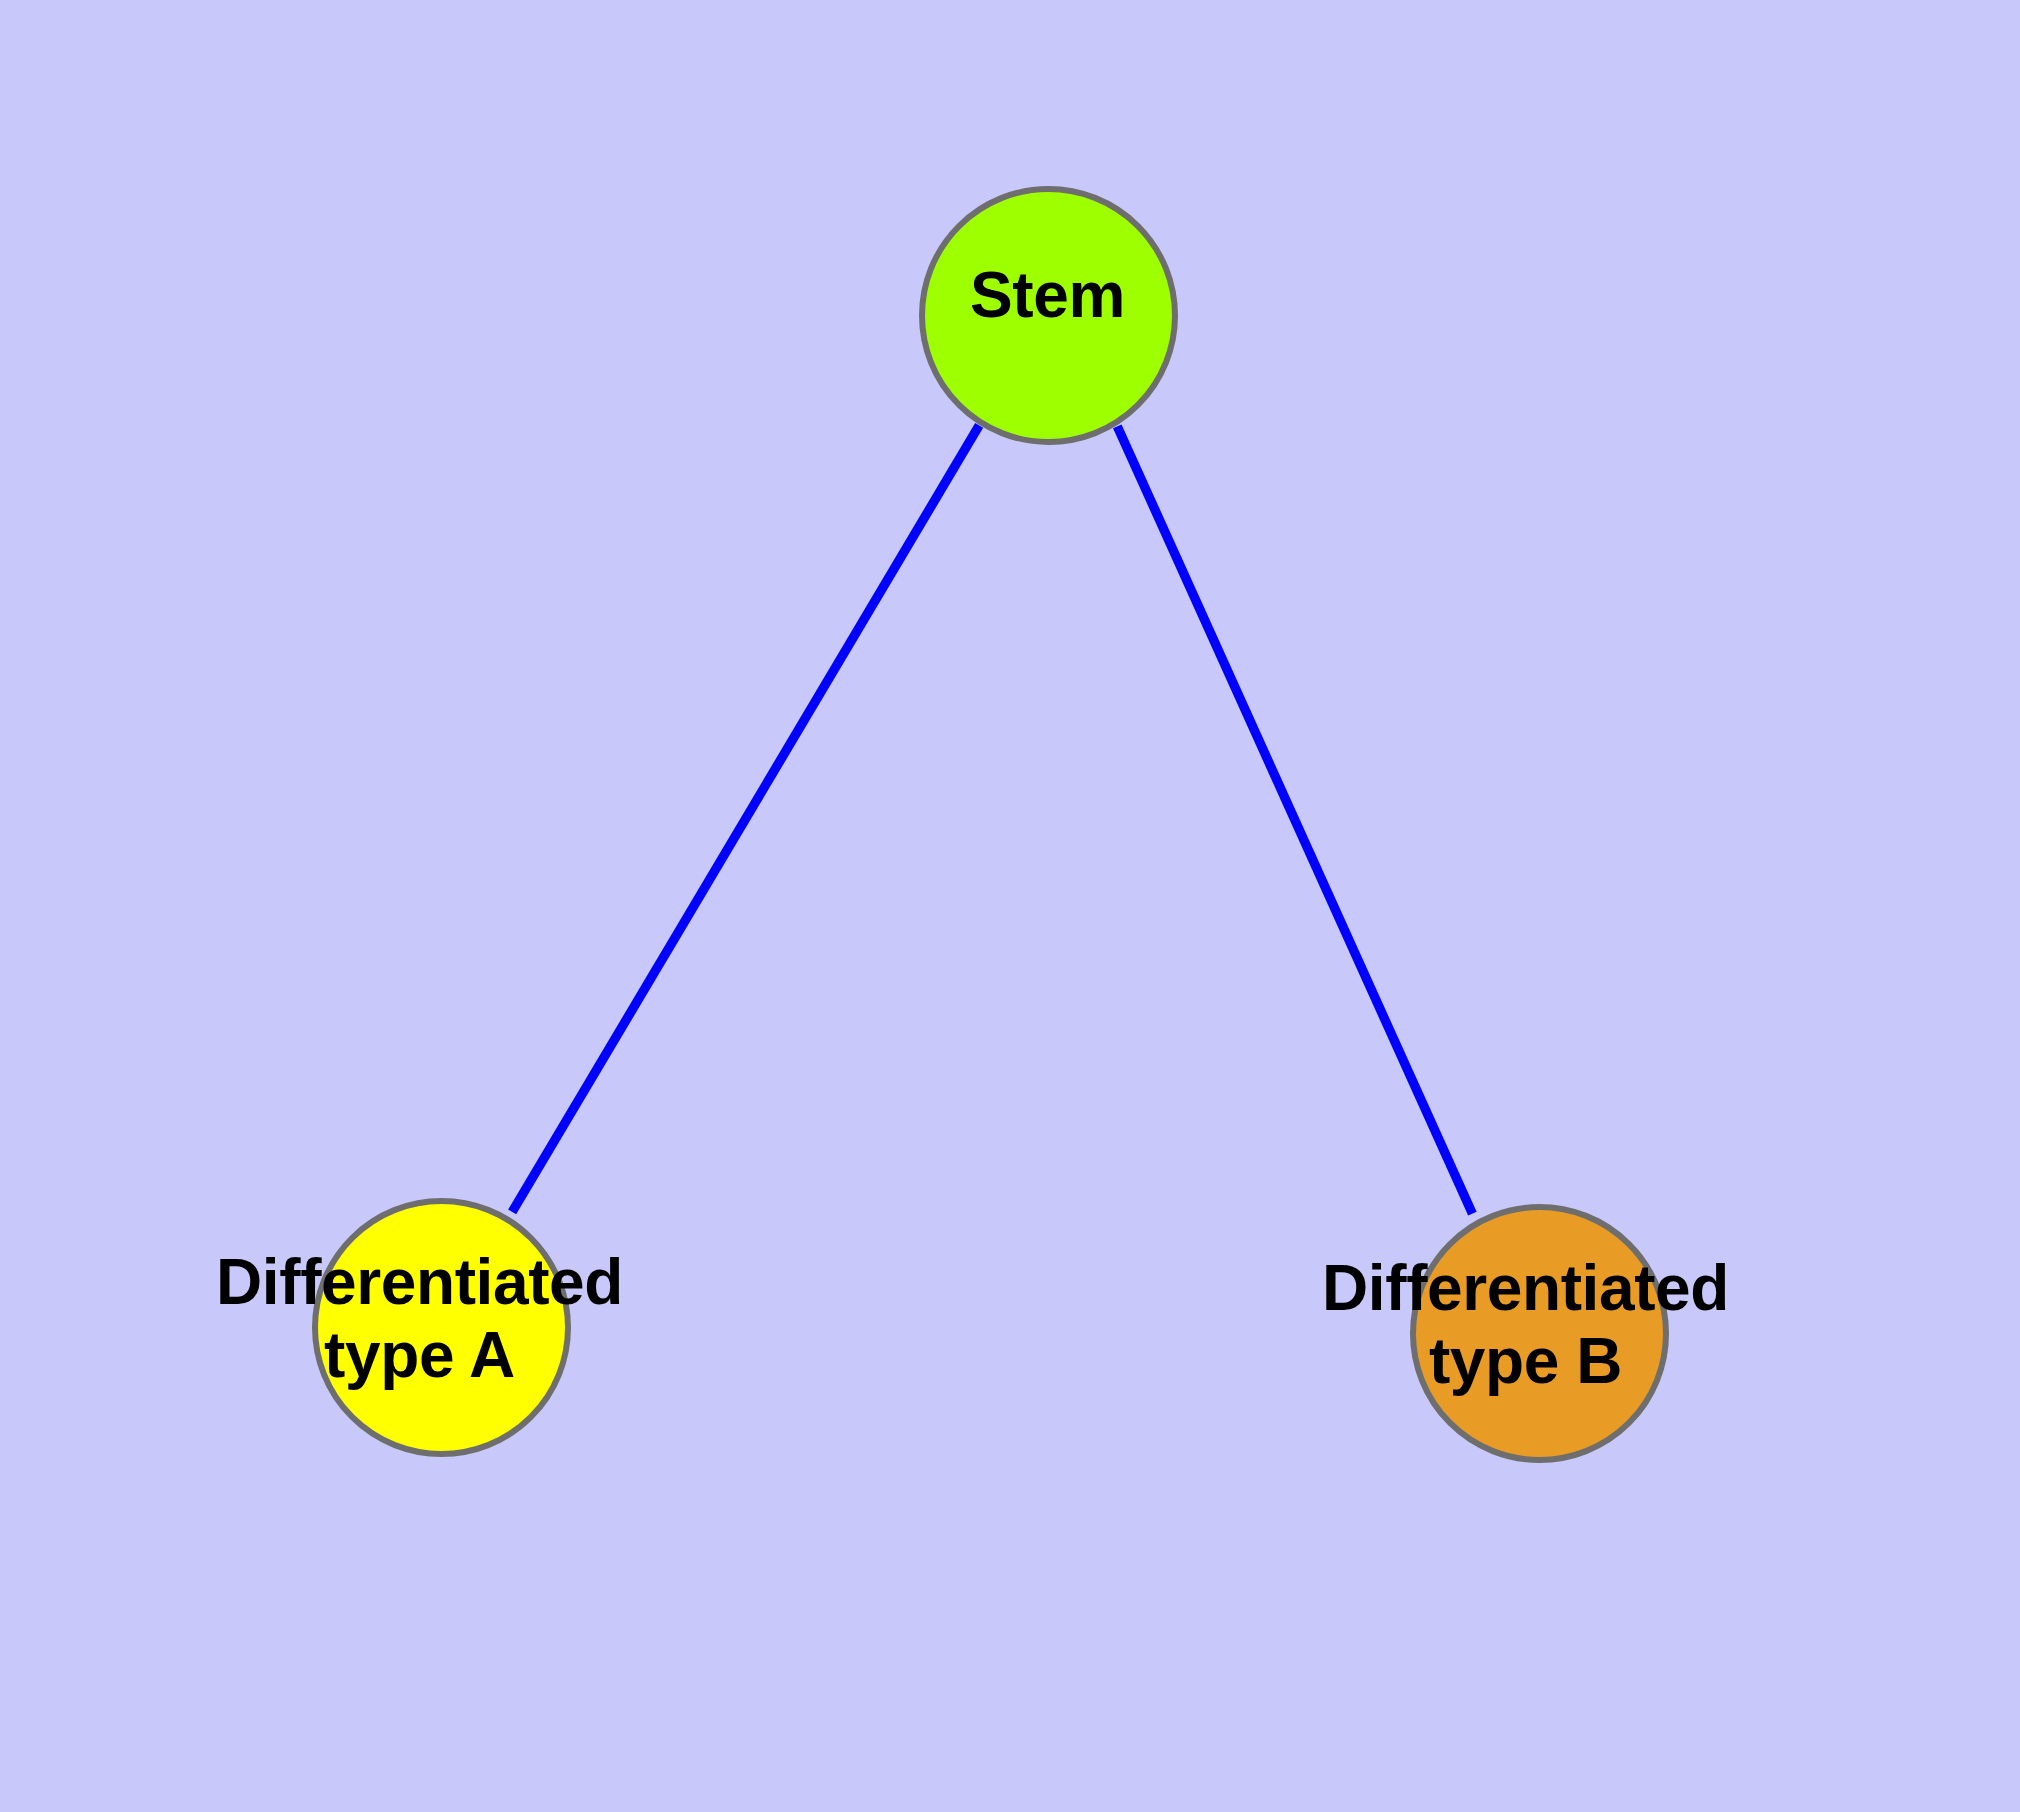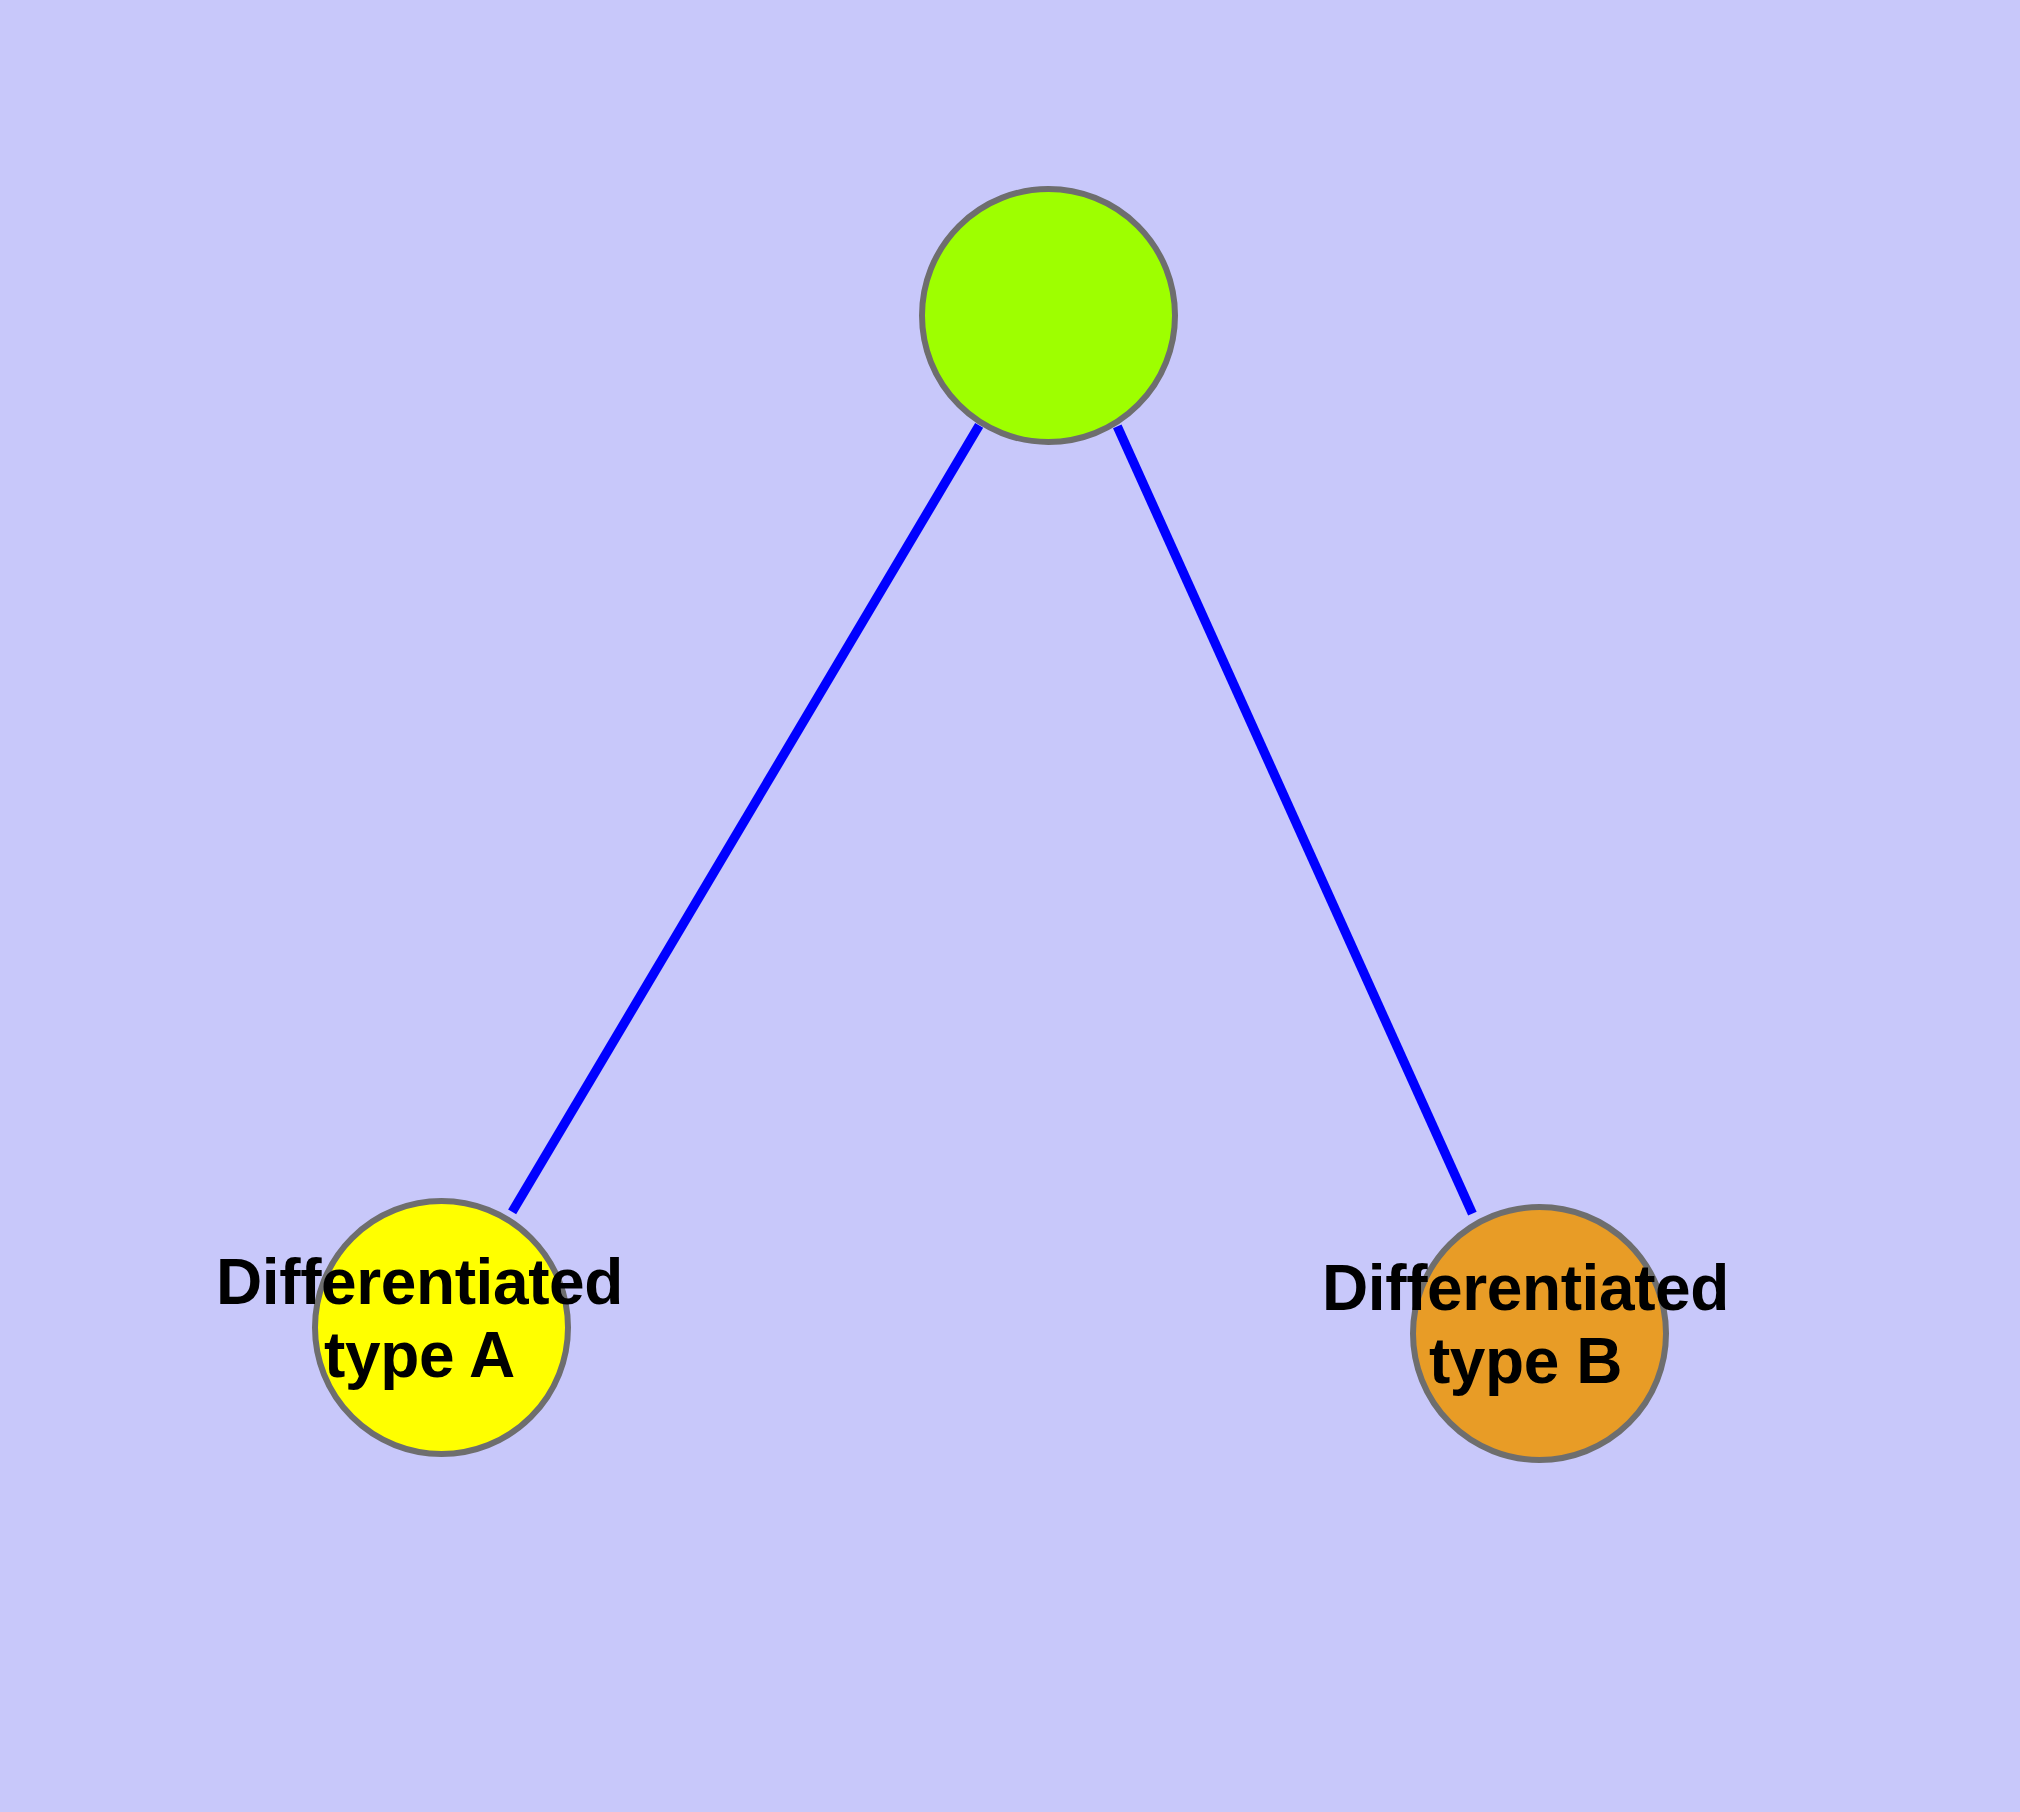--- a/index.html
+++ b/index.html
@@ -91,20 +91,21 @@
     <line x1="1155" y1="502" x2="604" y2="1430" stroke="#0000ff" stroke-width="11"></line>
     <line x1="1318" y1="503" x2="1737" y2="1432" stroke="#0000ff" stroke-width="11"></line>
   </svg>
 
   <div class="node" id="node-stem"></div>
 
   <div class="node" id="node-diff-a"></div>
 
   <div class="node" id="node-diff-b"></div>
 
+  <div class="node-label" id="label-stem">Stem</div>
 
   <div class="node-label" id="label-diff-a">Differentiated
 type A</div>
 
   <div class="node-label" id="label-diff-b">Differentiated
 type B</div>
 
 </div>
 
 

